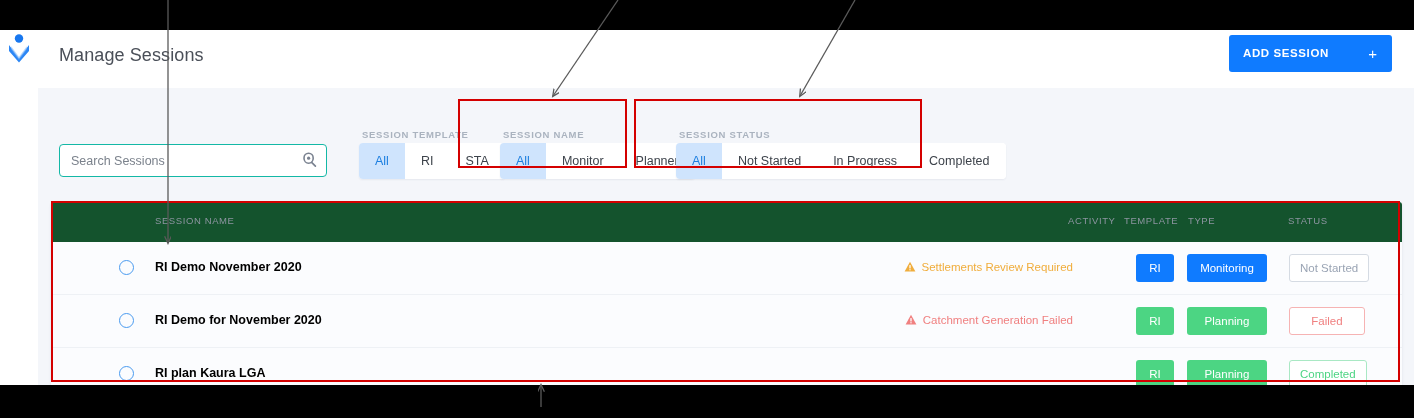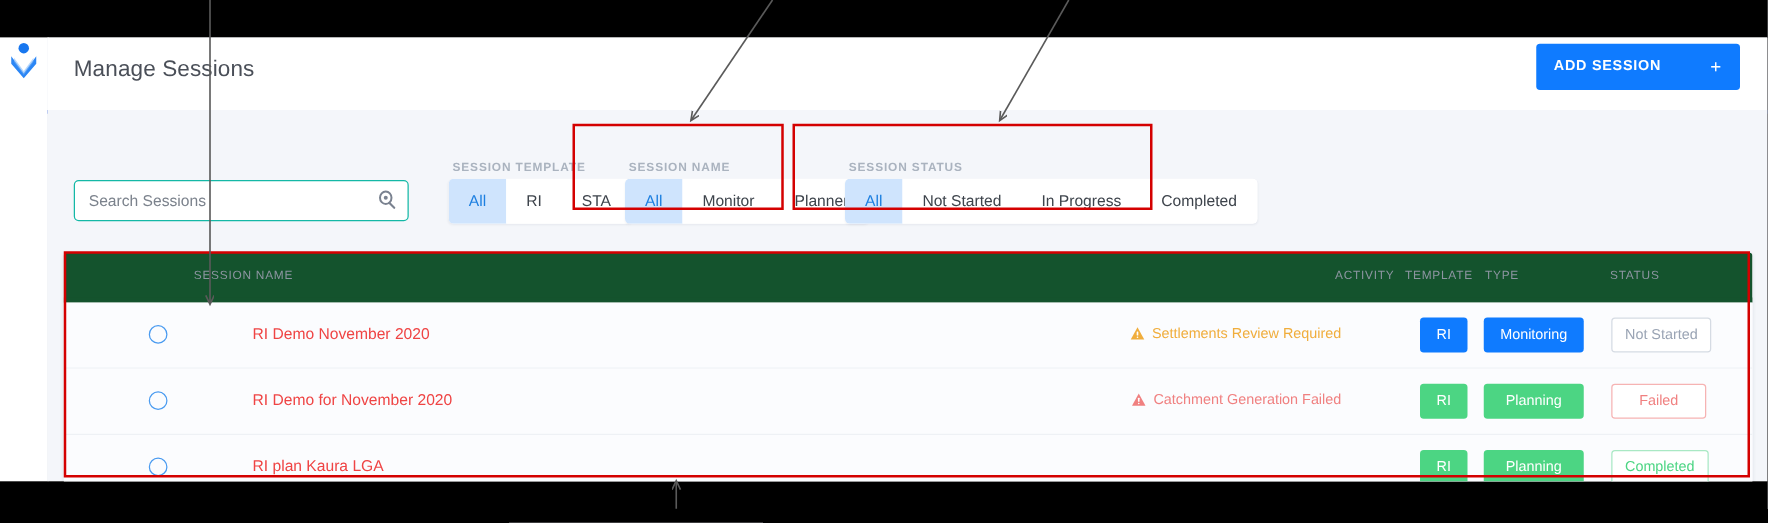--- a/index.html
+++ b/index.html
@@ -233,24 +233,23 @@
     border-radius: 50%;
     background: transparent;
     cursor: pointer;
     padding: 0;
   }
   .row-name {
     position: absolute;
     left: 104px;
     top: 18px;
     font-size: 12.5px;
-    font-weight: normal;
-    color: #ef4444;
+    font-weight: bold;
+    color: #000000;
     white-space: nowrap;
-    margin-left: 47px;
   }
   .row-activity {
     position: absolute;
     top: 19px;
     right: 329px;
     font-size: 11.5px;
     white-space: nowrap;
     display: flex;
     align-items: center;
     gap: 6px;

